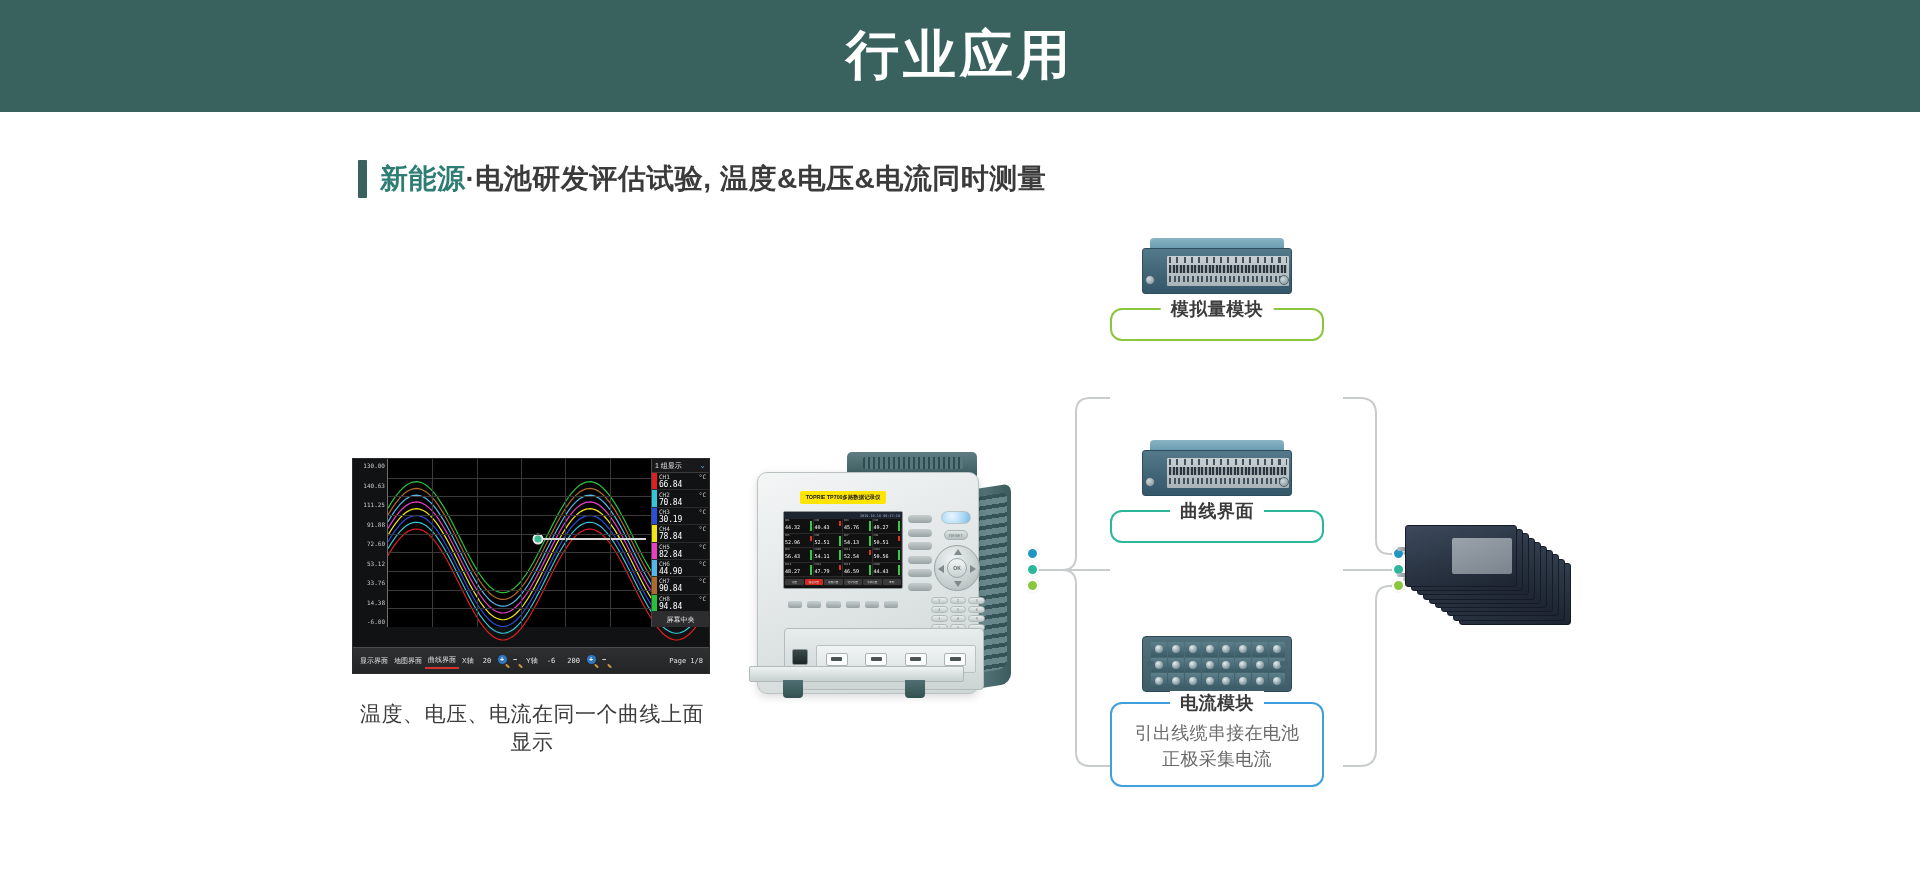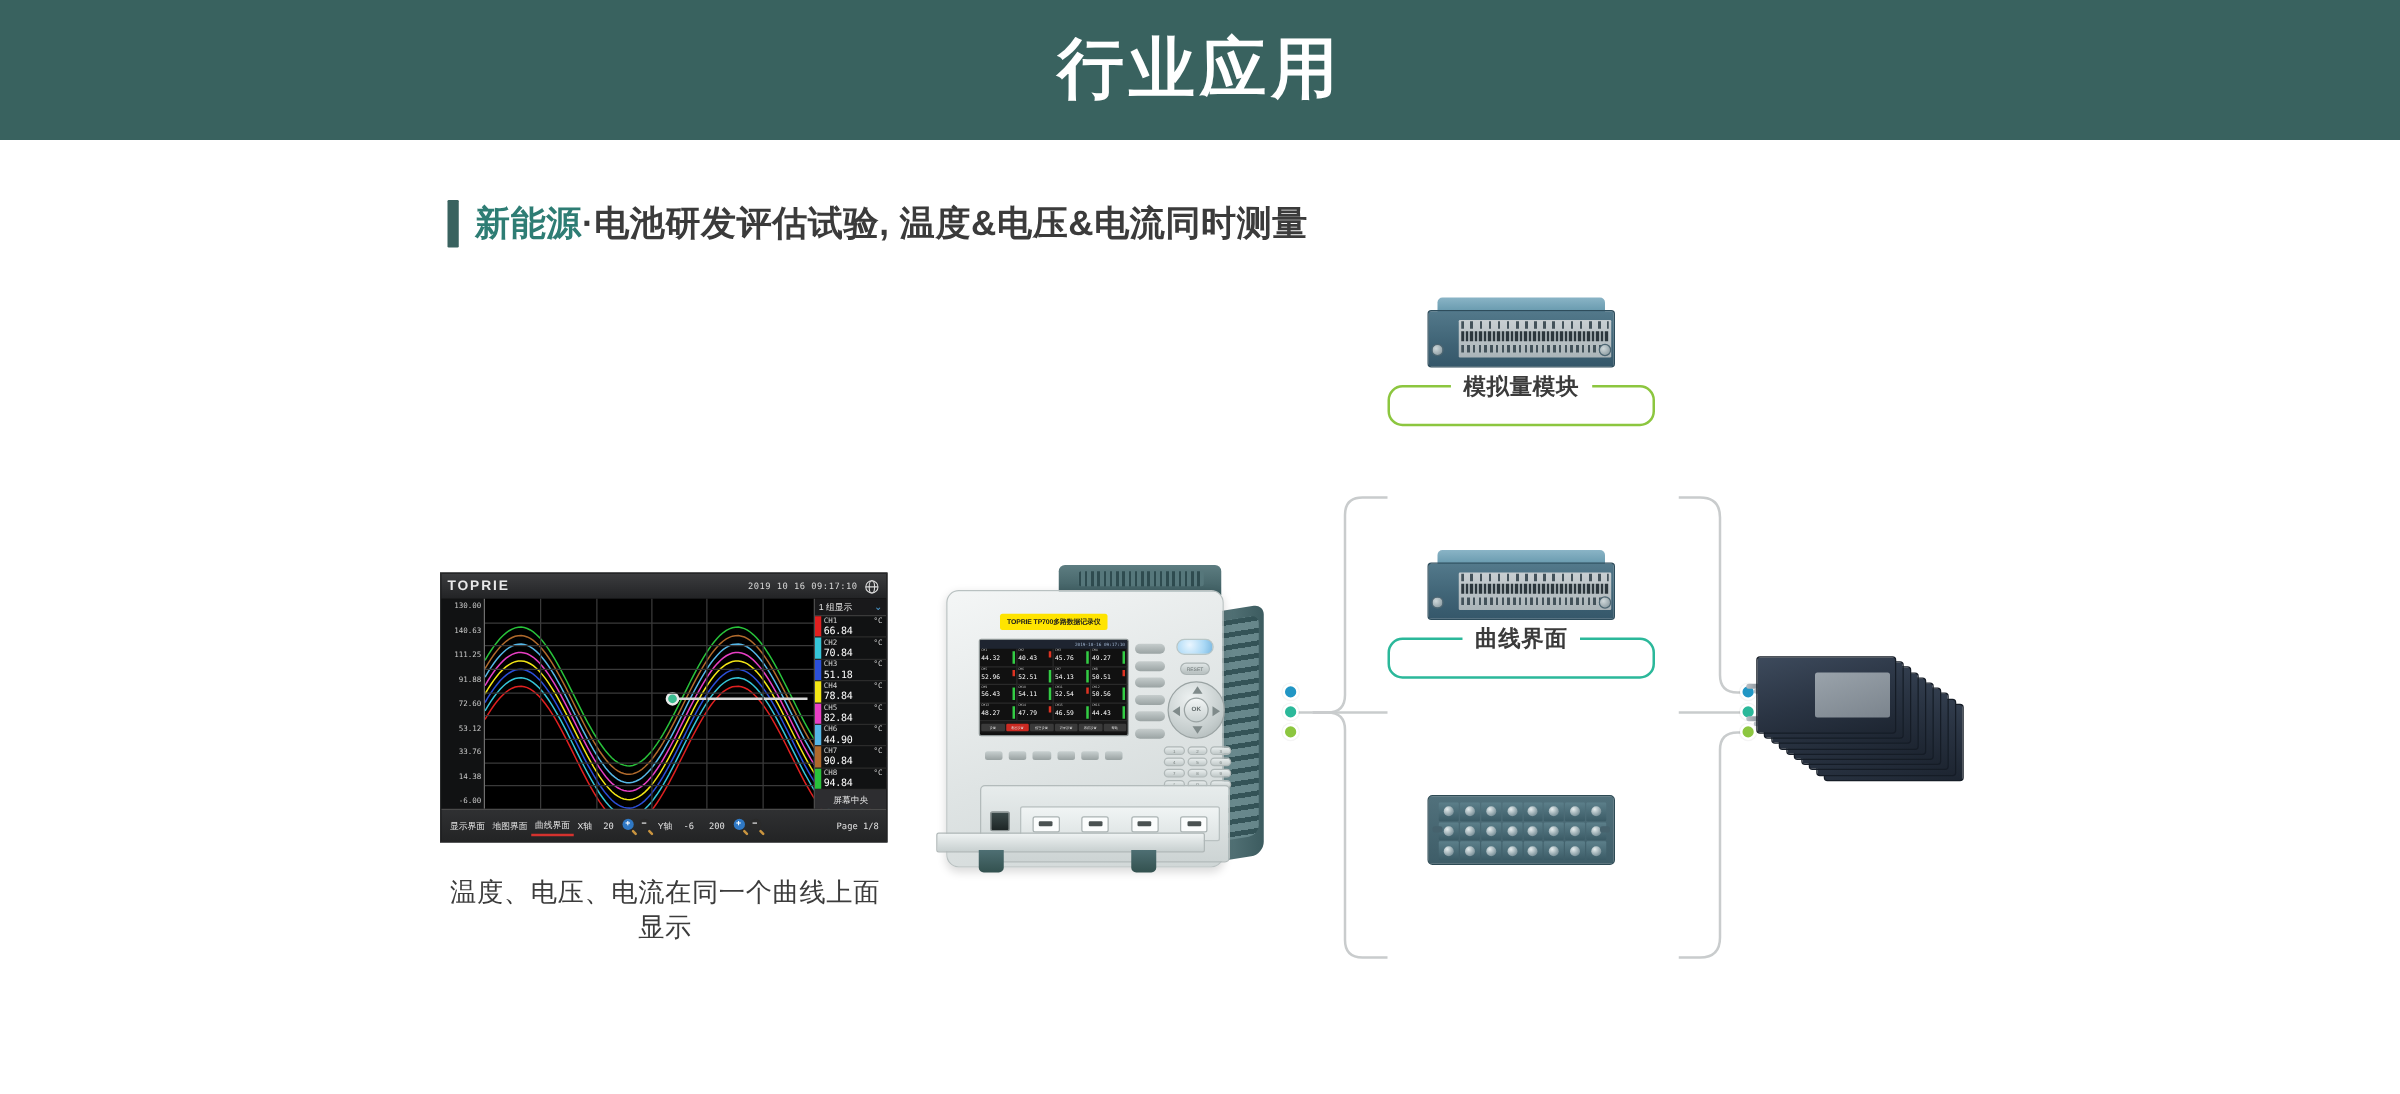--- a/index.html
+++ b/index.html
@@ -354,31 +354,20 @@
 <div class="dot" style="left:1026px; top:563px; background:#2bb89a;"></div>
 <div class="dot" style="left:1026px; top:579px; background:#8cc63f;"></div>
 
 <div class="dot" style="left:1392px; top:547px; background:#2196c4;"></div>
 <div class="dot" style="left:1392px; top:563px; background:#2bb89a;"></div>
 <div class="dot" style="left:1392px; top:579px; background:#8cc63f;"></div>
 
 <div class="screen-wrap">
   <div class="screen">
 
-    <div class="scr-topbar">
-      <div class="scr-logo">TOPRIE</div>
-      <div class="scr-topright">
-        <div class="scr-datetime">2019 10 16  09:17:10</div>
-        <svg class="globe-icon" viewBox="0 0 24 24" fill="none" stroke="#dcdcdc" stroke-width="1.6">
-          <circle cx="12" cy="12" r="9"></circle>
-            <ellipse cx="12" cy="12" rx="4" ry="9"></ellipse>
-            <line x1="3" y1="12" x2="21" y2="12"></line>
-        </svg>
-      </div>
-    </div>
 
     <div class="scr-body">
       <div class="yaxis" id="yaxis">
           <span style="top: 6px;">130.00</span>
           <span style="top: 25.5px;">140.63</span>
           <span style="top: 45px;">111.25</span>
           <span style="top: 64.5px;">91.88</span>
           <span style="top: 84px;">72.60</span>
           <span style="top: 103.5px;">53.12</span>
           <span style="top: 123px;">33.76</span>
@@ -437,21 +426,21 @@
               <div class="chval">70.84</div>
             </div>
           </div>
           <div class="chrow">
             <div class="chswatch" style="background: rgb(43, 79, 216);"></div>
             <div class="chinfo">
               <div class="chtop">
                 <span class="chname">CH3</span>
                 <span class="chunit">°C</span>
               </div>
-              <div class="chval">51.18</div>
+              <div class="chval">30.19</div>
             </div>
           </div>
           <div class="chrow">
             <div class="chswatch" style="background: rgb(242, 229, 21);"></div>
             <div class="chinfo">
               <div class="chtop">
                 <span class="chname">CH4</span>
                 <span class="chunit">°C</span>
               </div>
               <div class="chval">78.84</div>
@@ -832,20 +821,27 @@
             <div class="term-cell">
               <i></i>
             </div>
             <div class="term-cell">
               <i></i>
             </div>
           </div>
         <div class="term-ear l"></div>
         <div class="term-ear r"></div>
       </div>
+    </div>
+  </div>
+  <div class="module-box" style="border-color:#3fa0e0;">
+    <div class="module-title">电流模块</div>
+    <div class="module-body">
+      <div>引出线缆串接在电池</div>
+      <div>正极采集电流</div>
     </div>
   </div>
 </div>
 
 <div class="battery" id="battery">
     <div class="bat-slab" style="left: 54px; top: 37.8px; z-index: 11;"></div>
     <div class="bat-pin" style="left: 40px; top: 55.8px; z-index: 11;"></div>
     <div class="bat-pin" style="left: 40px; top: 81.8px; z-index: 11;"></div>
     <div class="bat-slab" style="left: 48px; top: 33.6px; z-index: 12;"></div>
     <div class="bat-pin" style="left: 34px; top: 51.6px; z-index: 12;"></div>

